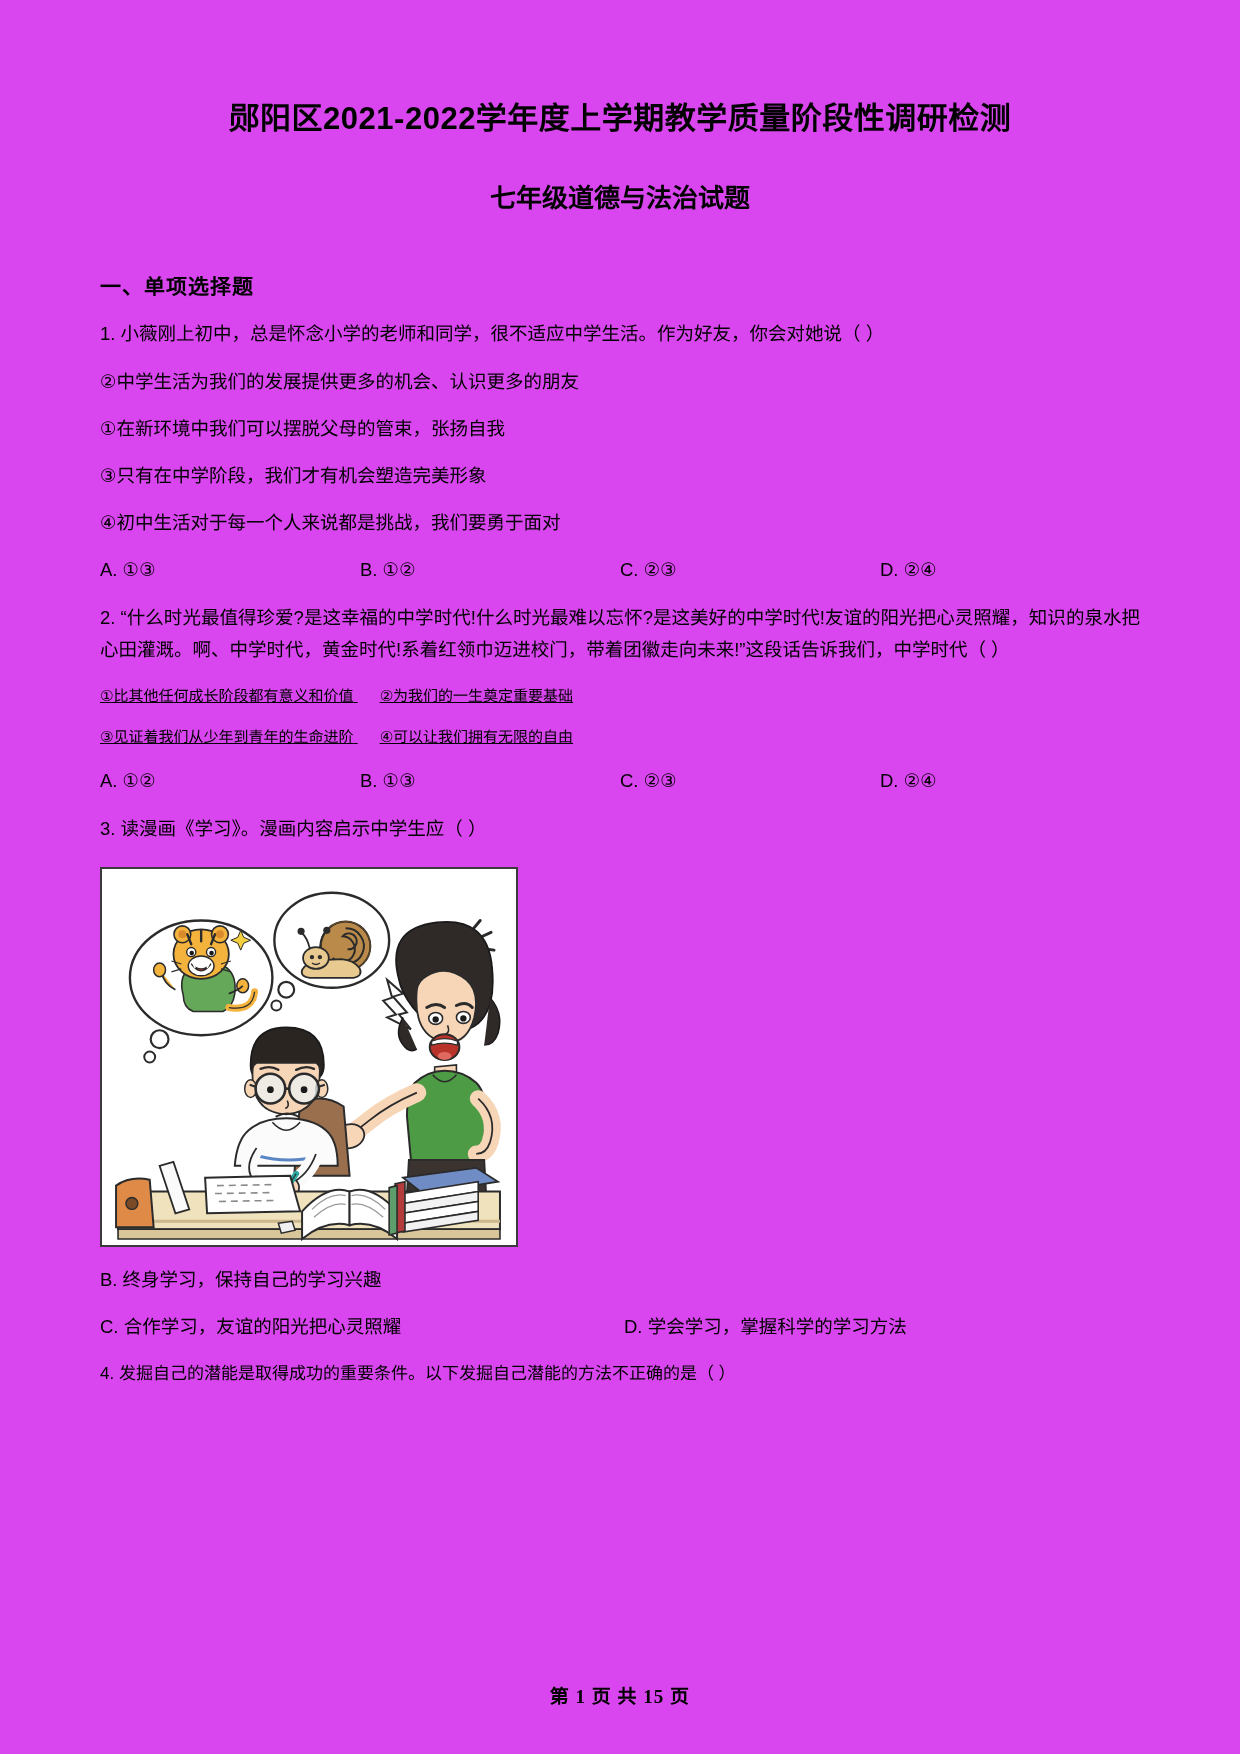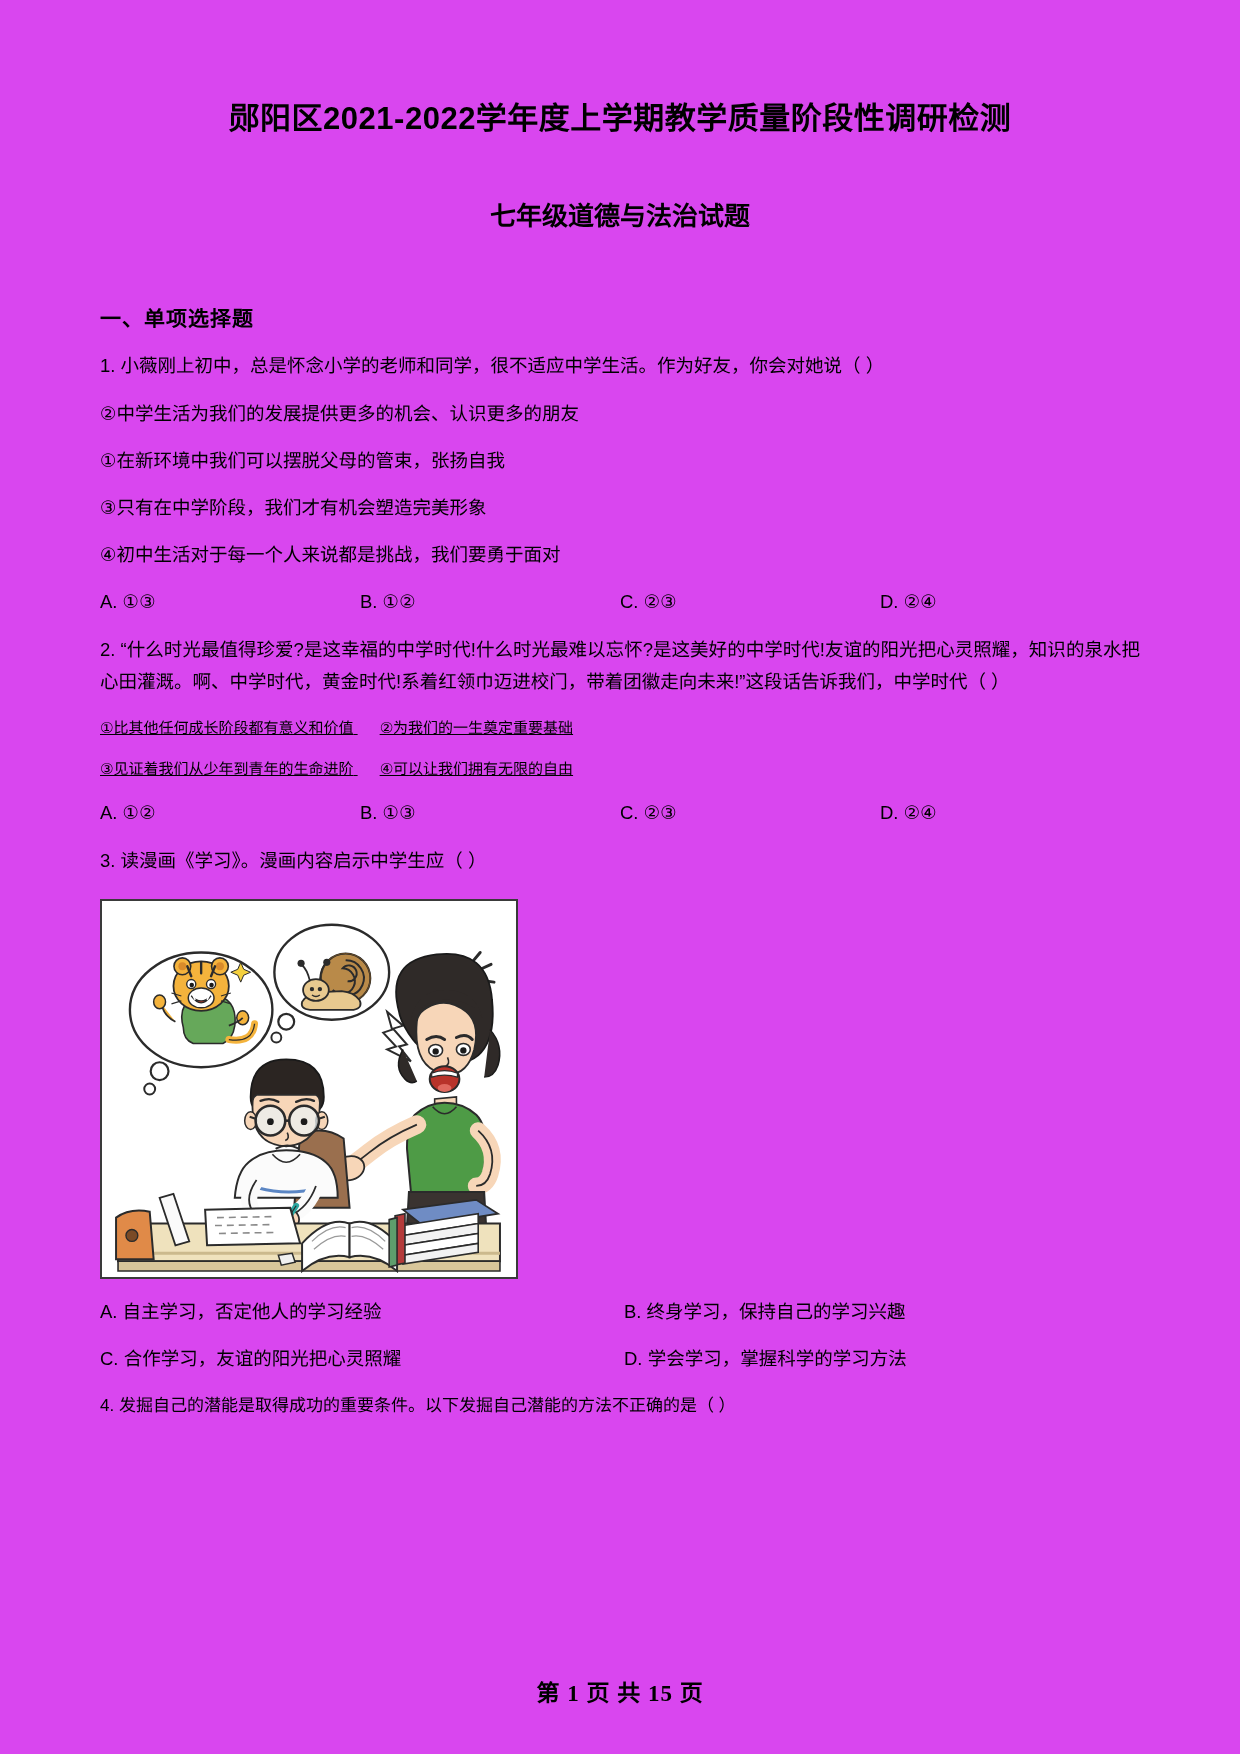--- a/index.html
+++ b/index.html
@@ -37,23 +37,24 @@
     letter-spacing: 0.5px;
     margin: 0;
     padding-top: 98px;
     line-height: 1.35;
     white-space: nowrap;
   }
   .doc-subtitle {
     text-align: center;
     font-size: 26px;
     font-weight: bold;
-    margin: 16px;
+    margin: 0;
     padding-top: 43px;
     line-height: 1.35;
+    font-family: Liberation Mono, monospace;
   }
   .section-heading {
     font-size: 21px;
     font-weight: bold;
     margin: 0;
     padding-top: 52px;
     letter-spacing: 1px;
   }
 
   
@@ -128,21 +129,21 @@
     background: #ffffff;
   }
 
   
   .page-footer {
     position: absolute;
     left: 0;
     right: 0;
     bottom: 46px;
     text-align: center;
-    font-size: 23px;
+    font-size: 19px;
     font-weight: bold;
     font-family: "Liberation Serif", "DejaVu Serif", serif;
     letter-spacing: 1px;
   }
 </style>
 </head>
 <body>
 
 <div class="page">
   <div class="content">
@@ -380,21 +381,20 @@
           </g>
 
           <path d="M178 358 l14 -2 l3 9 l-14 3 z" fill="#f0f0f0" stroke="#2b2b2b" stroke-width="1.5"></path>
 
           <path d="M14 320 q14 -10 34 -6 l4 48 l-38 0 z" fill="#e08a48" stroke="#2b2b2b" stroke-width="2"></path>
           <circle cx="30" cy="338" r="6" fill="#7a4a26" stroke="#2b2b2b" stroke-width="1.4"></circle>
         </svg>
       </div>
 
       <div class="choices-2col">
-        <span class="choice">A. 自主学习，否定他人的学习经验</span>
         <span class="choice">B. 终身学习，保持自己的学习兴趣</span>
       </div>
       <div class="choices-2col">
         <span class="choice">C. 合作学习，友谊的阳光把心灵照耀</span>
         <span class="choice">D. 学会学习，掌握科学的学习方法</span>
       </div>
     </div>
 
     <div>
       <p class="q-line">4. 发掘自己的潜能是取得成功的重要条件。以下发掘自己潜能的方法不正确的是（  ）</p>

